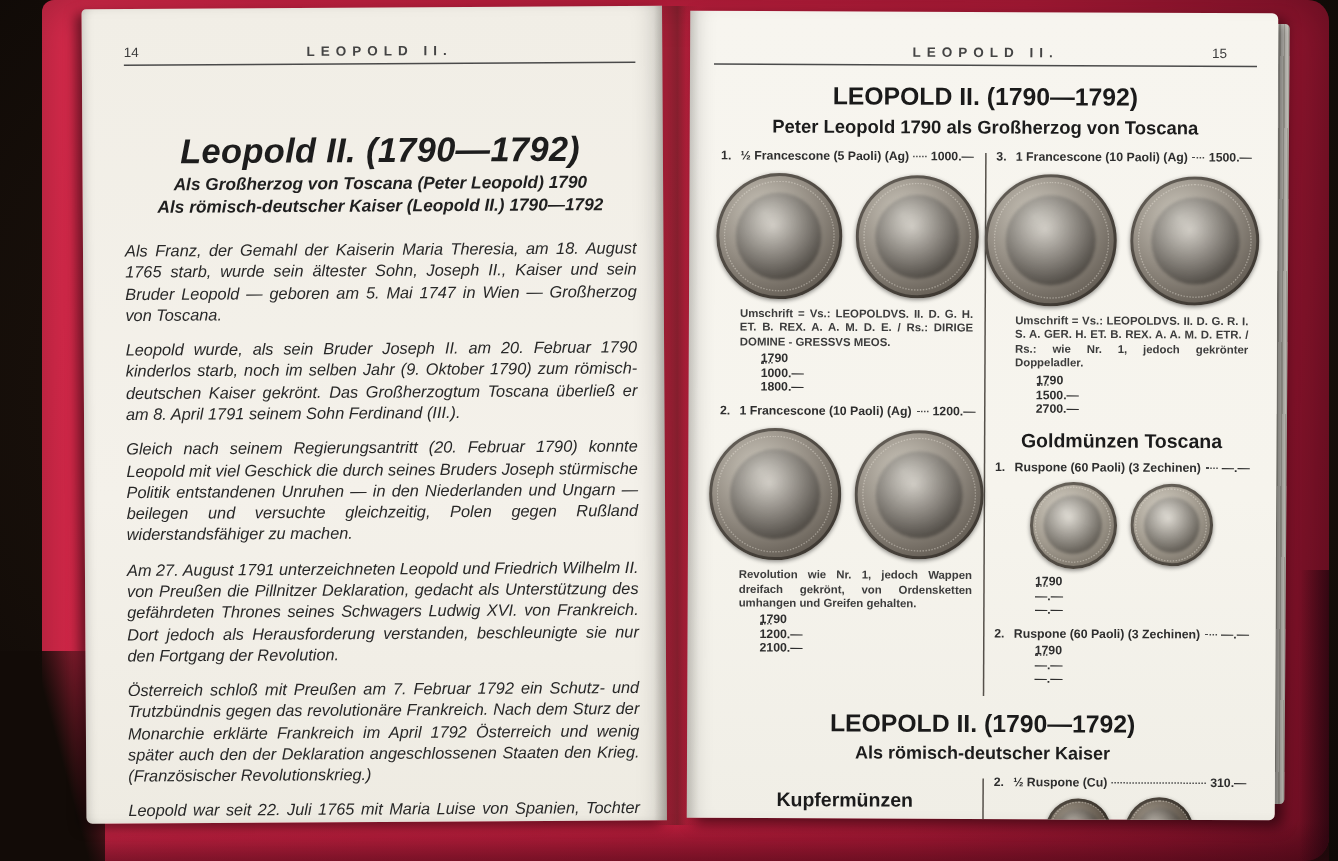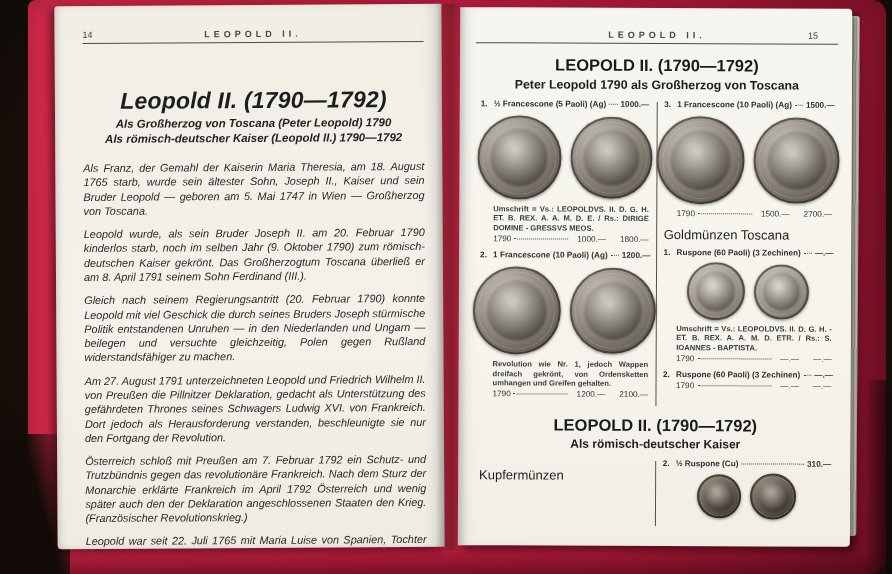--- a/index.html
+++ b/index.html
@@ -44,32 +44,32 @@
   
   .rp-h1{text-align:center;font-size:16.5px;font-weight:bold;margin-top:12px;color:#1a1a1a;}
   .rp-h1sub{text-align:center;font-size:12.3px;font-weight:bold;margin-top:3px;color:#1c1c1c;}
   .cols{display:flex;margin-top:8px;}
   .col{flex:1;min-width:0;padding:0 5px;}
   .vrule{width:1px;background:#55504a;margin:2px 2px 0 2px;}
   .iline{display:flex;align-items:baseline;font-size:8.2px;font-weight:bold;color:#2e2e2e;white-space:nowrap;}
   .inum{width:13px;flex:none;}
   .leader{flex:1;min-width:8px;border-bottom:1.6px dotted #4a4a4a;margin:0 3px;transform:translateY(-2px);}
   .idesc{font-size:7.6px;line-height:1.24;font-weight:bold;color:#3c3c3c;margin:0 0 0 13px;text-align:justify;}
-  .yline{display:flex;align-items:baseline;font-size:8.2px;font-weight:normal;color:#2e2e2e;margin:2px 0 0 13px;}
+  .yline{display:flex;align-items:baseline;font-size:8.2px;font-weight:bold;color:#2e2e2e;margin:2px 0 0 13px;flex-direction:column;}
   .yline .p1{margin-left:6px;}
   .yline .p2{margin-left:14px;}
   .coins{display:flex;justify-content:center;align-items:center;gap:9px;margin:7px 0 5px;}
   .coin{border-radius:50%;position:relative;flex:none;box-shadow:0 1px 3px rgba(0,0,0,.45), inset 0 0 0 2px rgba(25,22,18,.5);}
   .coin::before{content:"";position:absolute;inset:16%;border-radius:50%;
         background:radial-gradient(circle at 44% 38%,rgba(255,255,255,.30),rgba(0,0,0,.34) 72%);filter:blur(1px);}
   .coin::after{content:"";position:absolute;inset:6%;border-radius:50%;border:1px dotted rgba(245,240,230,.35);}
   .coin.silver{background:radial-gradient(circle at 38% 32%,#cdc8bd 0%,#968f85 42%,#6b645b 72%,#3e3832 100%);}
   .coin.gold{background:radial-gradient(circle at 40% 34%,#d8d3c8 0%,#a59e92 45%,#7b7469 75%,#4c453c 100%);}
   .coin.copper{background:radial-gradient(circle at 38% 32%,#9e9588 0%,#6b6155 45%,#453d33 75%,#29231d 100%);}
-  .sec-head{font-size:13px;font-weight:normal;margin:9px 0 6px;color:#1b1b1b;}
+  .sec-head{text-align:center;font-size:13px;font-weight:bold;margin:9px 0 6px;color:#1b1b1b;}
   .rp-h2{text-align:center;font-size:16.5px;font-weight:bold;margin-top:10px;color:#1a1a1a;}
   .rp-h2sub{text-align:center;font-size:12px;font-weight:bold;margin-top:2px;color:#1c1c1c;}
   .item{margin-bottom:7px;}
 </style>
 </head>
 <body>
 
 <div class="scene">
   <div class="cover"></div>
   <div class="cover-shade-bottom"></div>
@@ -160,41 +160,41 @@
           <div class="iline">
             <span class="inum">3.</span>
             <span>1 Francescone (10 Paoli) (Ag)</span>
             <span class="leader"></span>
             <span>1500.—</span>
           </div>
           <div class="coins">
             <div class="coin silver" style="width:88px;height:88px"></div>
             <div class="coin silver" style="width:86px;height:86px"></div>
           </div>
+          <div class="idesc">Umschrift = Vs.: LEOPOLDVS. II. D. G. R. I. S. A. GER. H. ET. B. REX. A. A. M. D. ETR. / Rs.: wie Nr. 1, jedoch gekrönter Doppeladler.</div>
           <div class="yline">
             <span>1790</span>
             <span class="leader"></span>
             <span class="p1">1500.—</span>
             <span class="p2">2700.—</span>
           </div>
         </div>
         <div class="sec-head">Goldmünzen Toscana</div>
 
         <div class="item">
           <div class="iline">
             <span class="inum">1.</span>
             <span>Ruspone (60 Paoli) (3 Zechinen)</span>
             <span class="leader"></span>
             <span>—.—</span>
           </div>
           <div class="coins" style="margin:5px 0 4px">
             <div class="coin gold" style="width:58px;height:58px"></div>
             <div class="coin gold" style="width:55px;height:55px"></div>
           </div>
-          <div class="idesc">Umschrift = Vs.: LEOPOLDVS. II. D. G. H. - ET. B. REX. A. A. M. D. ETR. / Rs.: S. IOANNES - BAPTISTA.</div>
           <div class="yline">
             <span>1790</span>
             <span class="leader"></span>
             <span class="p1">—.—</span>
             <span class="p2">—.—</span>
           </div>
         </div>
 
         <div class="item">
           <div class="iline">

